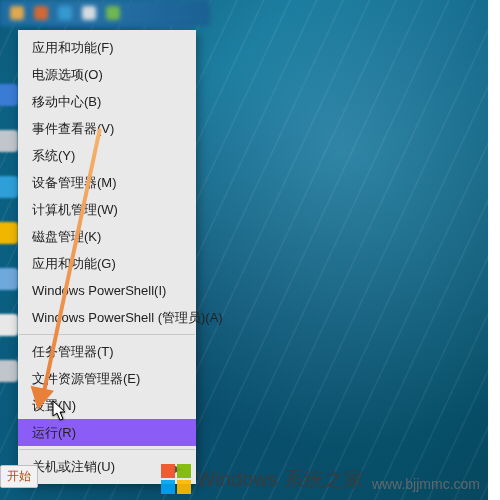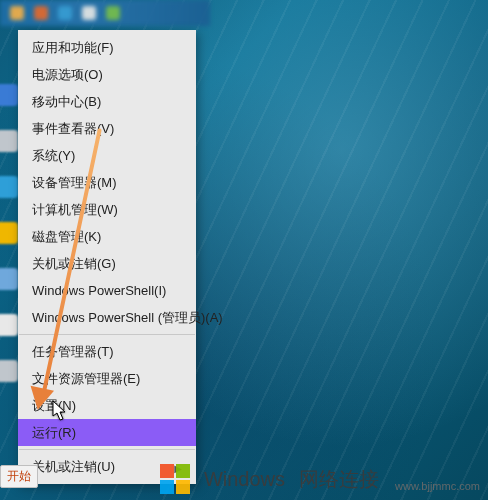--- a/index.html
+++ b/index.html
@@ -46,28 +46,28 @@
   .anno-line{position:absolute;left:98px;top:128px;width:4px;height:276px;
     background:linear-gradient(to bottom,#f6b26b,#e8803a);transform:rotate(12deg);transform-origin:top left;
     border-radius:2px;pointer-events:none;}
   .anno-head{position:absolute;left:28px;top:388px;width:0;height:0;pointer-events:none;
     border-left:12px solid transparent;border-right:12px solid transparent;border-top:22px solid #e8803a;
     transform:rotate(12deg);}
   
   .cursor{position:absolute;left:52px;top:400px;pointer-events:none;}
   .cursor svg{width:16px;height:22px;filter:drop-shadow(0 0 1px rgba(0,0,0,.6));}
   
-  .wm{position:absolute;right:8px;bottom:6px;display:flex;align-items:center;gap:14px;
+  .wm{position:absolute;right:8px;bottom:6px;display:flex;align-items:center;gap:6px;
     font-size:20px;color:#3b3b3b;opacity:.92;pointer-events:none;}
   .wm .winlogo{display:grid;grid-template-columns:14px 14px;grid-template-rows:14px 14px;gap:2px;}
   .wm .q{width:14px;height:14px;}
   .wm .qa{background:#f25022;} .wm .qb{background:#7fba00;}
   .wm .qc{background:#00a4ef;} .wm .qd{background:#ffb900;}
   .wm .t1{font-weight:400;}
-  .wm .t2{font-size:11px;color:#6a6a6a;margin-left:2px;align-self:flex-end;margin-bottom:2px;}
+  .wm .t2{font-size:14px;color:#6a6a6a;margin-left:2px;align-self:flex-end;margin-bottom:2px;}
 </style>
 </head>
 <body>
 
 <div class="desktop">
 
   <div class="top-blur">
     <div class="dot d1"></div>
     <div class="dot d2"></div>
     <div class="dot d3"></div>
@@ -87,21 +87,21 @@
 
   <div class="ctx">
     <div class="item">应用和功能(F)</div>
     <div class="item">电源选项(O)</div>
     <div class="item">移动中心(B)</div>
     <div class="item">事件查看器(V)</div>
     <div class="item">系统(Y)</div>
     <div class="item">设备管理器(M)</div>
     <div class="item">计算机管理(W)</div>
     <div class="item">磁盘管理(K)</div>
-    <div class="item">关机或注销(G)</div>
+    <div class="item">应用和功能(G)</div>
     <div class="item">Windows PowerShell(I)</div>
     <div class="item">Windows PowerShell (管理员)(A)</div>
     <div class="sep"></div>
     <div class="item">任务管理器(T)</div>
     <div class="item">文件资源管理器(E)</div>
     <div class="item">设置(N)</div>
     <div class="item hover">运行(R)</div>
     <div class="sep"></div>
     <div class="item sub">
       <span>关机或注销(U)</span>
@@ -122,17 +122,17 @@
   <div class="start-tip">开始</div>
 
   <div class="wm">
     <div class="winlogo">
       <div class="q qa"></div>
         <div class="q qb"></div>
         <div class="q qc"></div>
         <div class="q qd"></div>
     </div>
     <span class="t1">Windows</span>
-    <span class="t1">网络连接</span>
+    <span class="t1">系统之家</span>
     <span class="t2">www.bjjmmc.com</span>
   </div>
 
 </div>
 
 </body></html>

